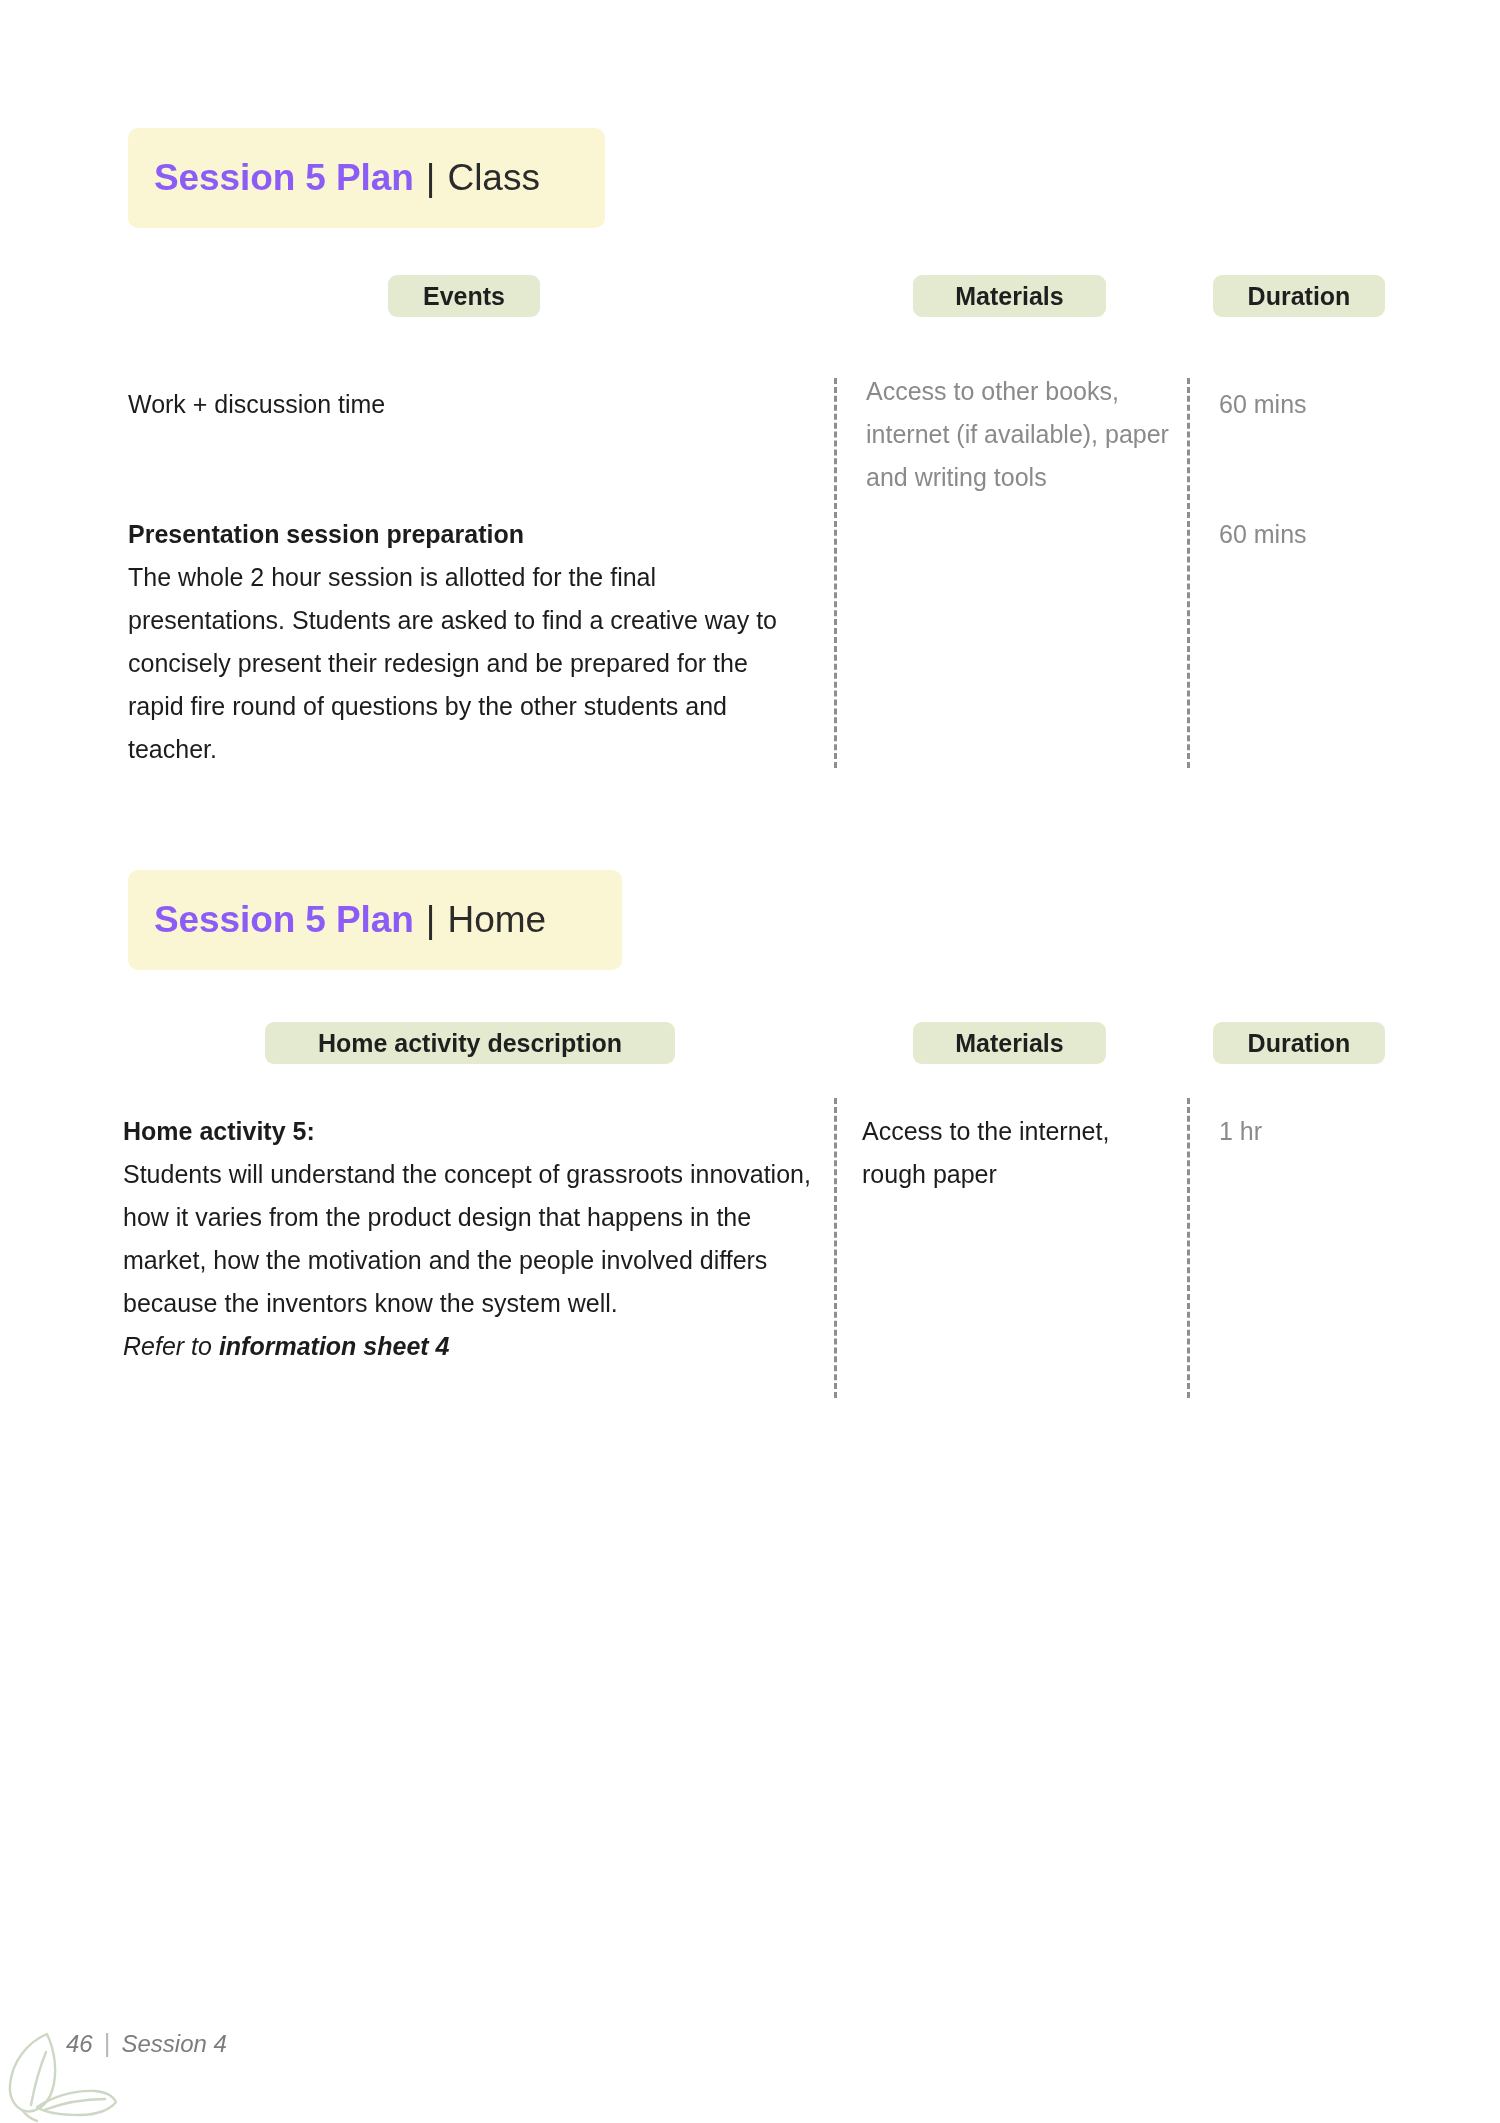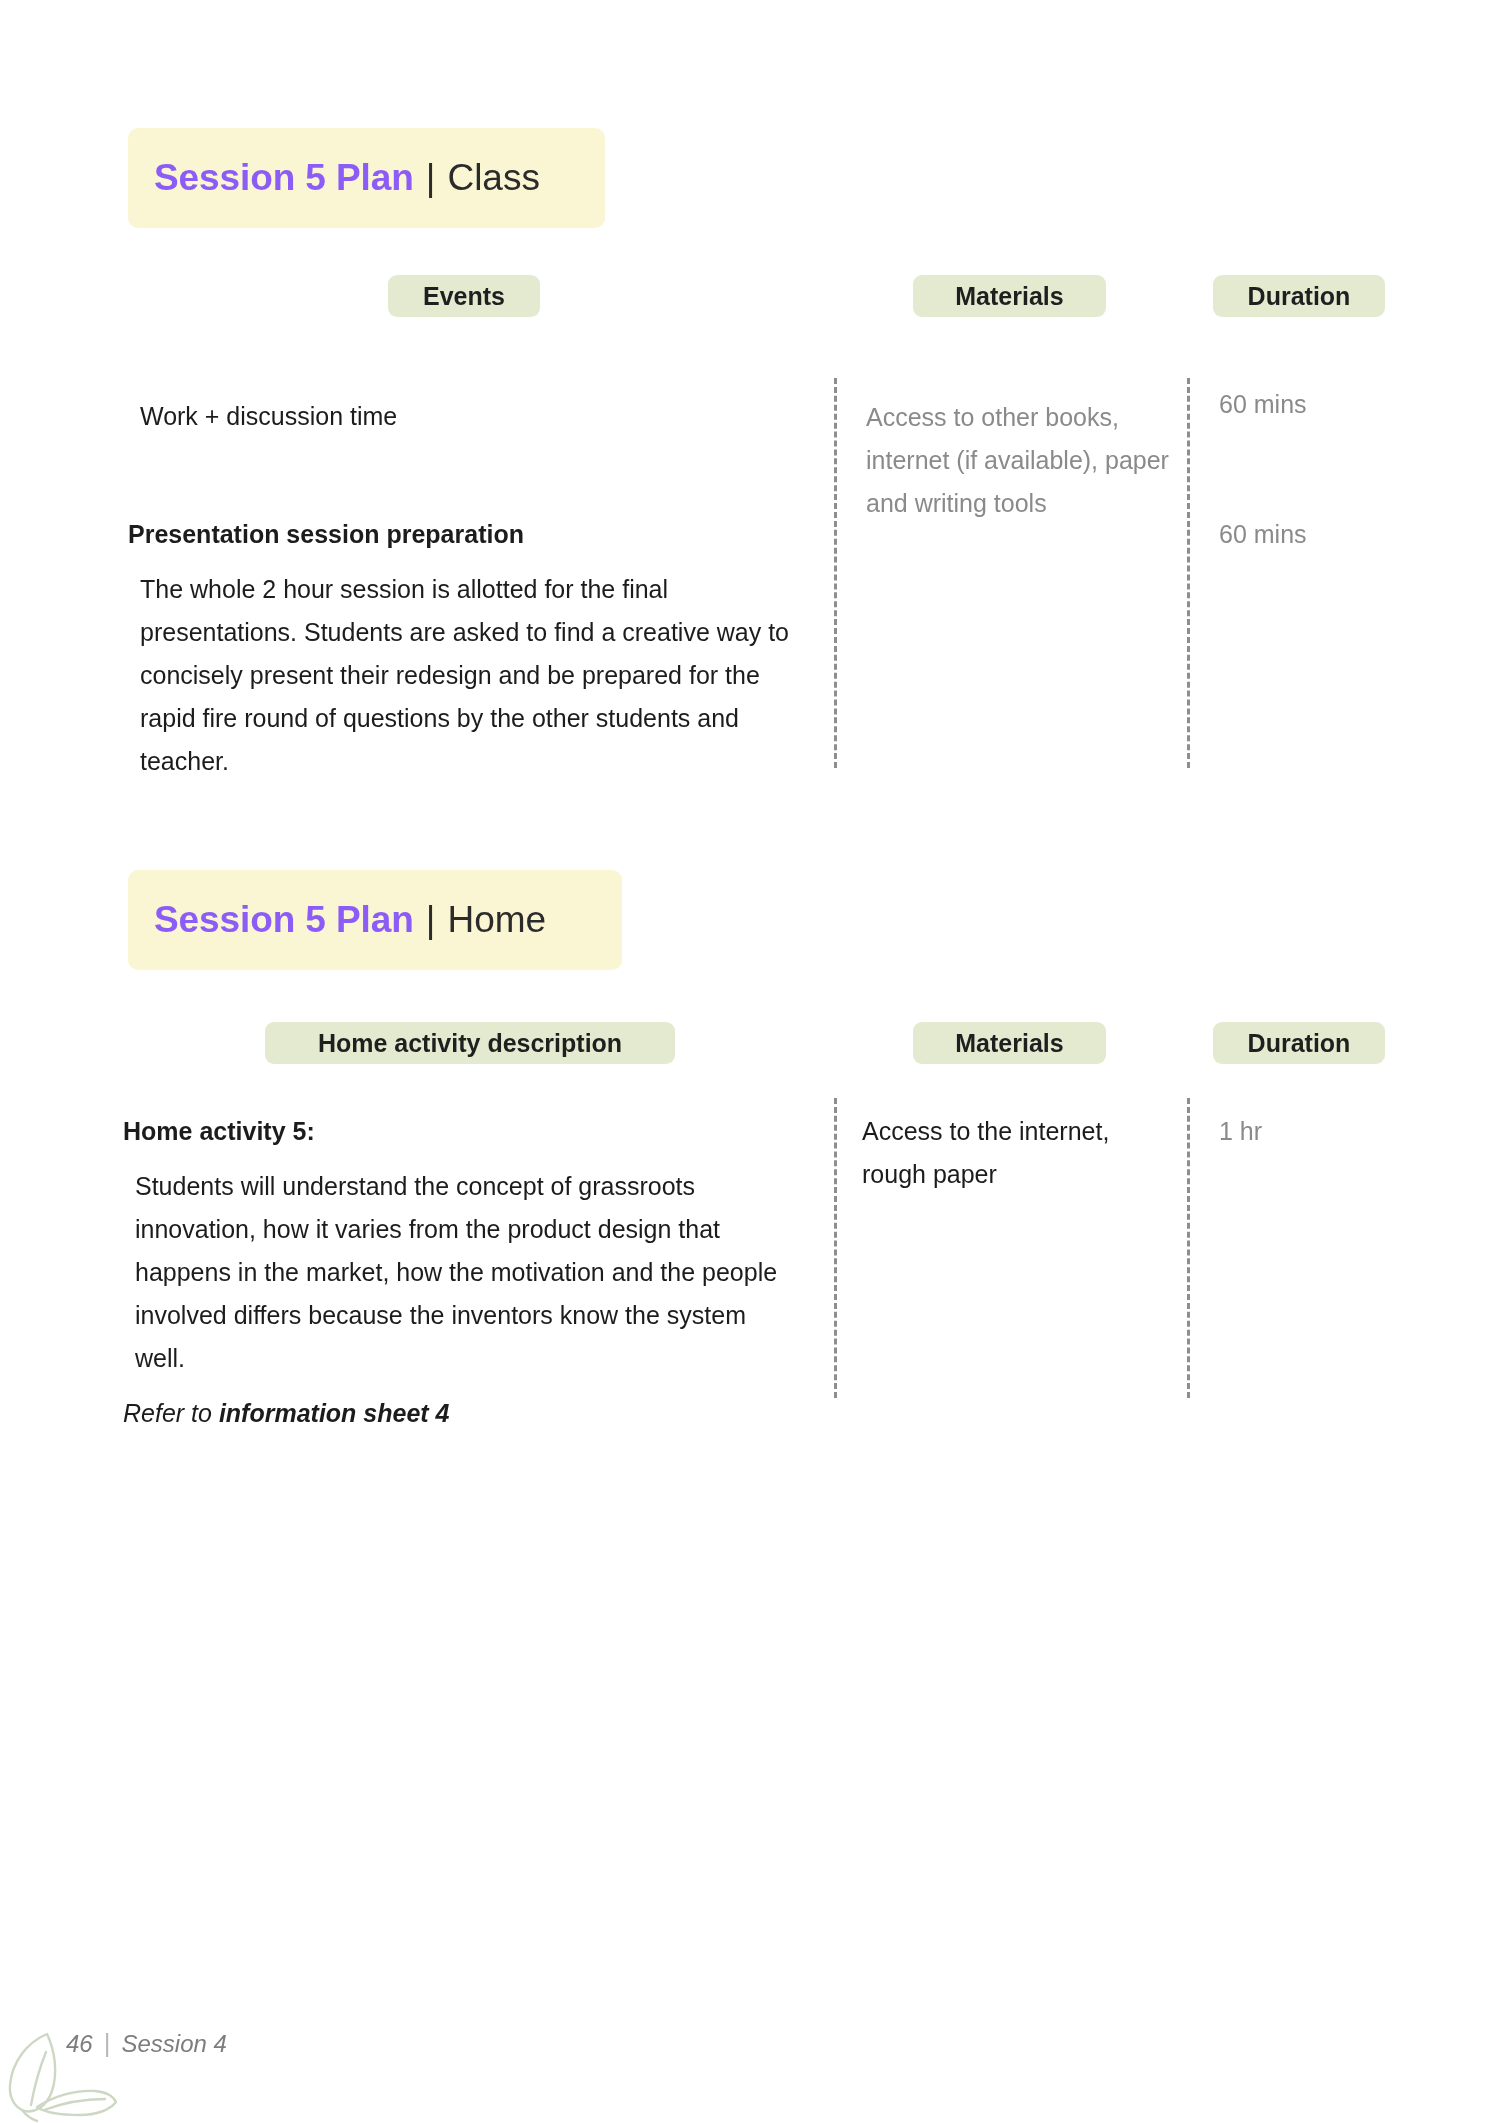--- a/index.html
+++ b/index.html
@@ -85,21 +85,21 @@
     font-size: 25px;
     line-height: 43px;
     color: #1c1c1c;
     margin: 0;
   }
   .tblock .body {
     font-weight: 400;
     font-size: 25px;
     line-height: 43px;
     color: #1c1c1c;
-    margin: 12px;
+    margin: 0;
   }
   .tblock .refer {
     font-size: 25px;
     line-height: 43px;
     font-style: italic;
     color: #1c1c1c;
     margin: 0;
   }
   .tblock .refer b {
     font-weight: bold;
@@ -171,21 +171,21 @@
 
   <div class="tblock" style="left:128px; top:383px; width:680px;">
     <p class="body">Work + discussion time</p>
   </div>
 
   <div class="tblock" style="left:128px; top:513px; width:680px;">
     <p class="ttl">Presentation session preparation</p>
     <p class="body">The whole 2 hour session is allotted for the final presentations. Students are asked to find a creative way to concisely present their redesign and be prepared for the rapid fire round of questions by the other students and teacher.</p>
   </div>
 
-  <div class="muted" style="left:866px; top:396px; width:305px;">Access to other books, internet (if available), paper and writing tools</div>
+  <div class="muted" style="left:866px; top:370px; width:305px;">Access to other books, internet (if available), paper and writing tools</div>
 
   <div class="muted" style="left:1219px; top:383px; width:160px;">60 mins</div>
   <div class="muted" style="left:1219px; top:513px; width:160px;">60 mins</div>
 
   <div class="banner" style="left:128px; top:870px; width:494px; height:100px;">
     <span class="b-strong">Session 5 Plan</span>
     <span class="b-sep">|</span>
     <span class="b-light">Home</span>
   </div>
 

